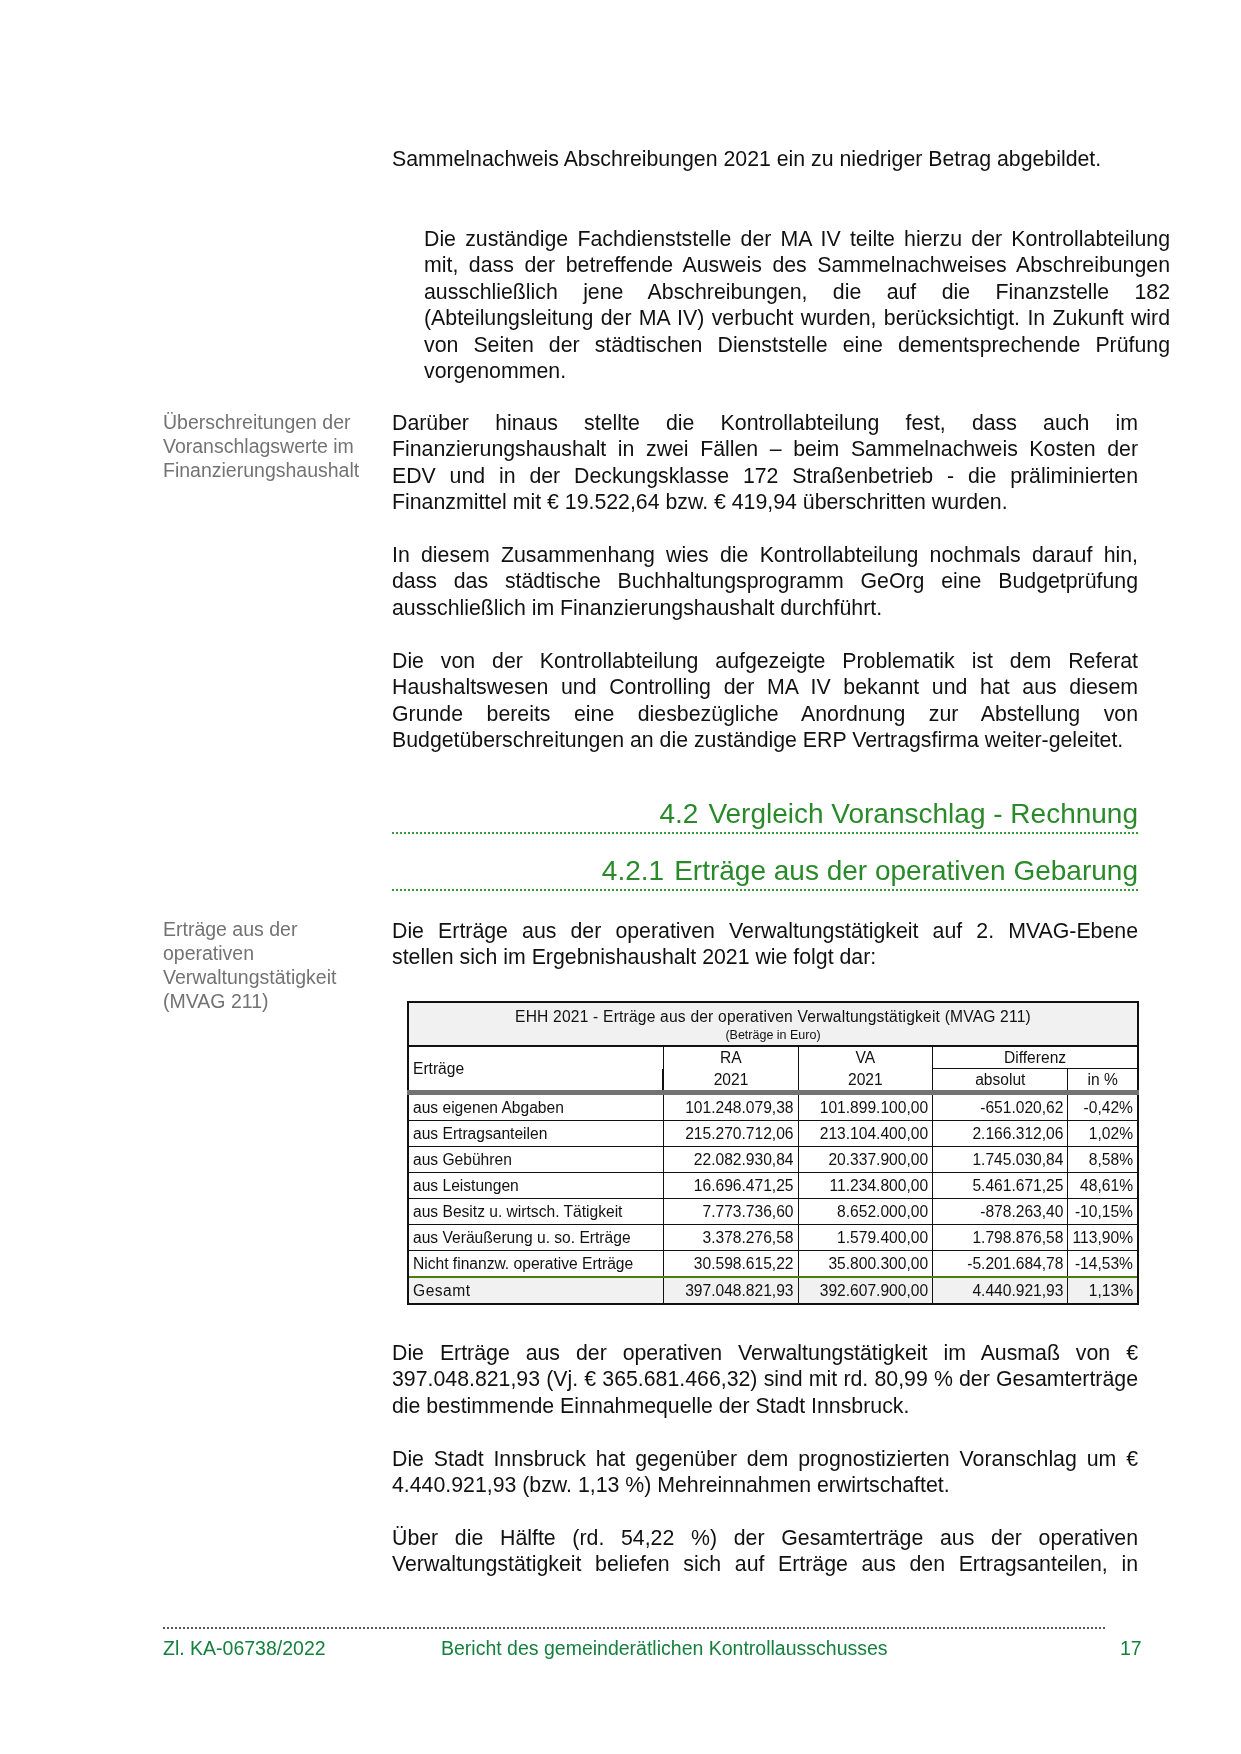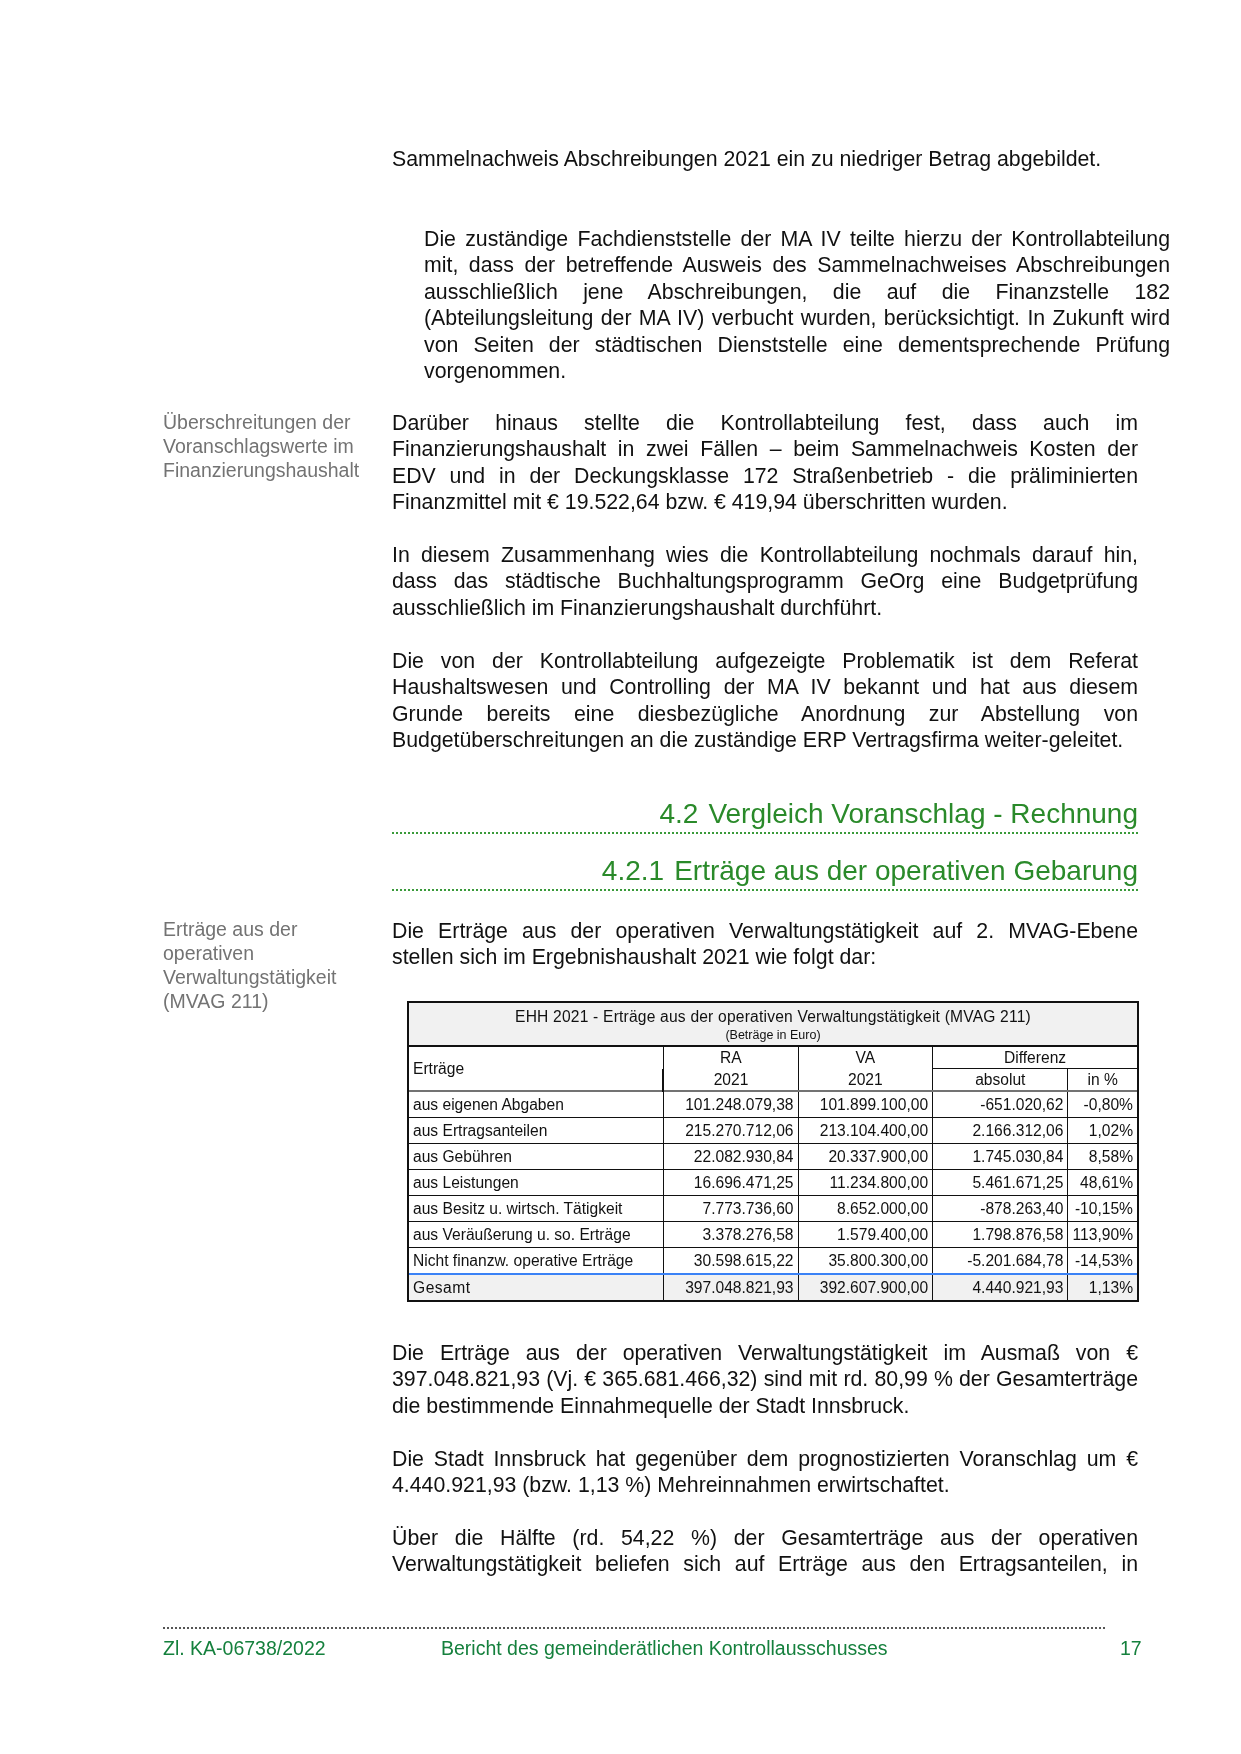--- a/index.html
+++ b/index.html
@@ -18,22 +18,22 @@
             font-size:15.6px; line-height:25px; }
   table.t td { padding:0 4px; border:1px solid #111; white-space:nowrap; }
   .title-cell { background:#f1f1f1; text-align:center; border:2px solid #111 !important; padding:4px 4px 2px !important; }
   .title-cell .tt { display:block; font-size:15.6px; line-height:20px; letter-spacing:0.2px; }
   .title-cell .st { display:block; font-size:12.5px; line-height:16px; }
   .hd td { line-height:21px; }
   .hd .lbl { text-align:left; vertical-align:middle; }
   .c { text-align:center; }
   .r { text-align:right; }
   .l { text-align:left; }
-  tr.bodyfirst td { border-top:2px solid #737373; }
-  tr.total td { background:#f1f1f1; border-top:2px solid #3b82f6; border-bottom:2px solid #111; }
+  tr.bodyfirst td { border-top:5px solid #737373; }
+  tr.total td { background:#f1f1f1; border-top:2px solid #4d7c0f; border-bottom:2px solid #111; }
   table.t tr td:first-child { border-left:2px solid #111; }
   table.t tr td:last-child { border-right:2px solid #111; }
 
   .footer-rule { position:absolute; left:163px; top:1627px; width:942px; border-top:2px dotted #555; }
   .footer { position:absolute; top:1636px; font-size:19.5px; line-height:24px; color:#15803d; }
 </style>
 </head>
 <body>
 
 <div class="main" style="top:146px;">
@@ -102,21 +102,21 @@
     <td class="c">absolut</td>
     <td class="c">in %</td>
   </tr>
   </tbody>
     <tbody id="table-body">
       <tr class="bodyfirst">
         <td class="l">aus eigenen Abgaben</td>
         <td class="r">101.248.079,38</td>
         <td class="r">101.899.100,00</td>
         <td class="r">-651.020,62</td>
-        <td class="r">-0,80%</td>
+        <td class="r">-0,42%</td>
       </tr>
       <tr>
         <td class="l">aus Ertragsanteilen</td>
         <td class="r">215.270.712,06</td>
         <td class="r">213.104.400,00</td>
         <td class="r">2.166.312,06</td>
         <td class="r">1,02%</td>
       </tr>
       <tr>
         <td class="l">aus Gebühren</td>

